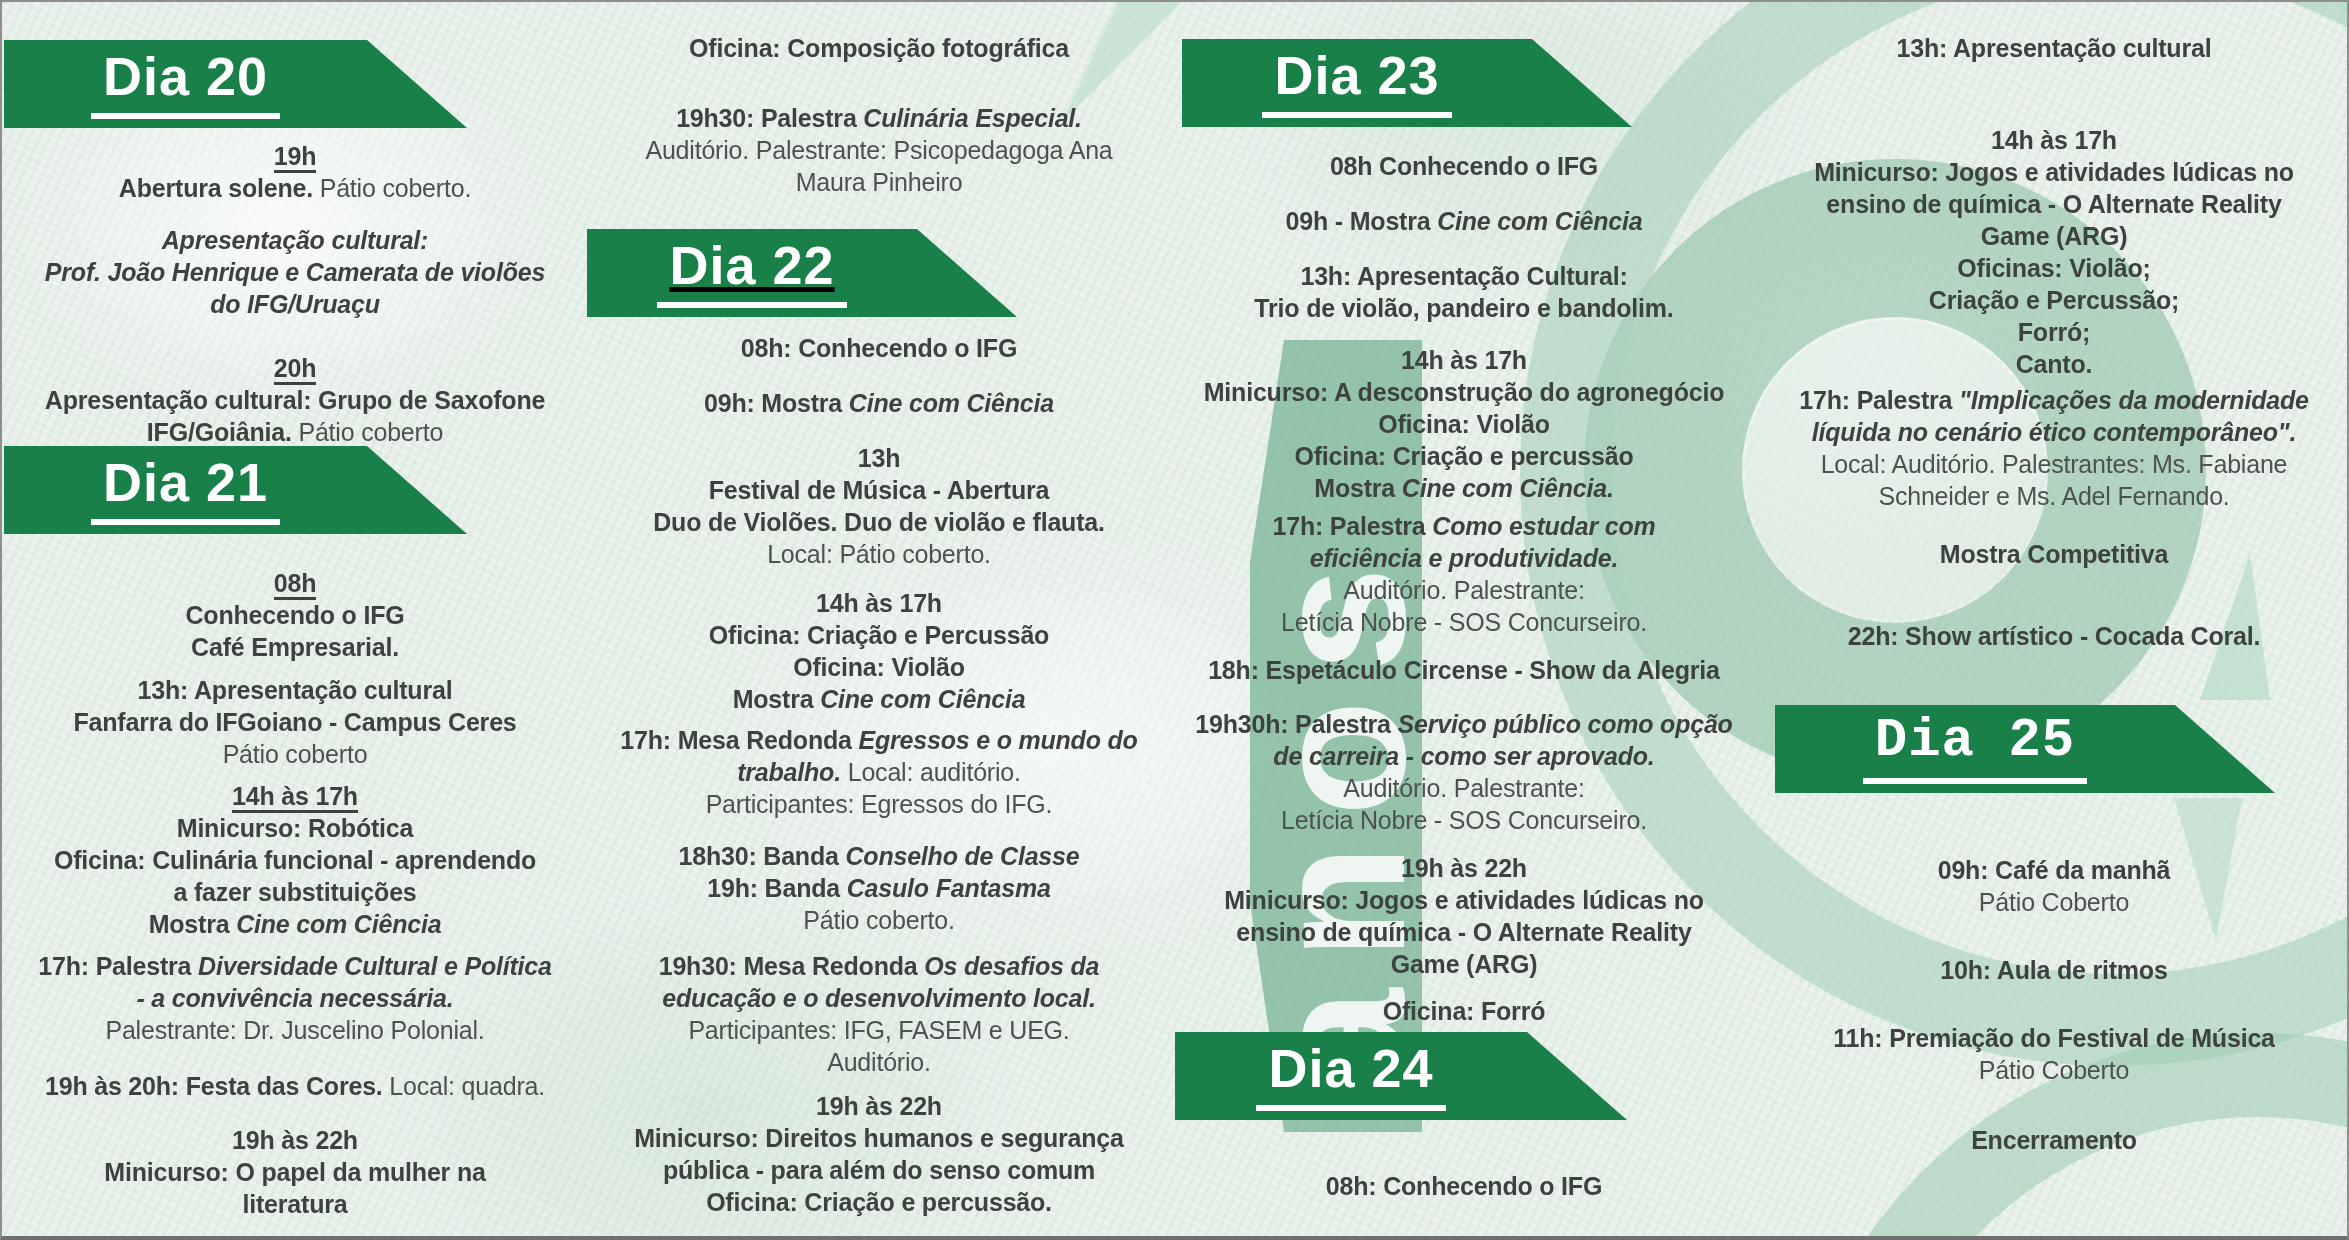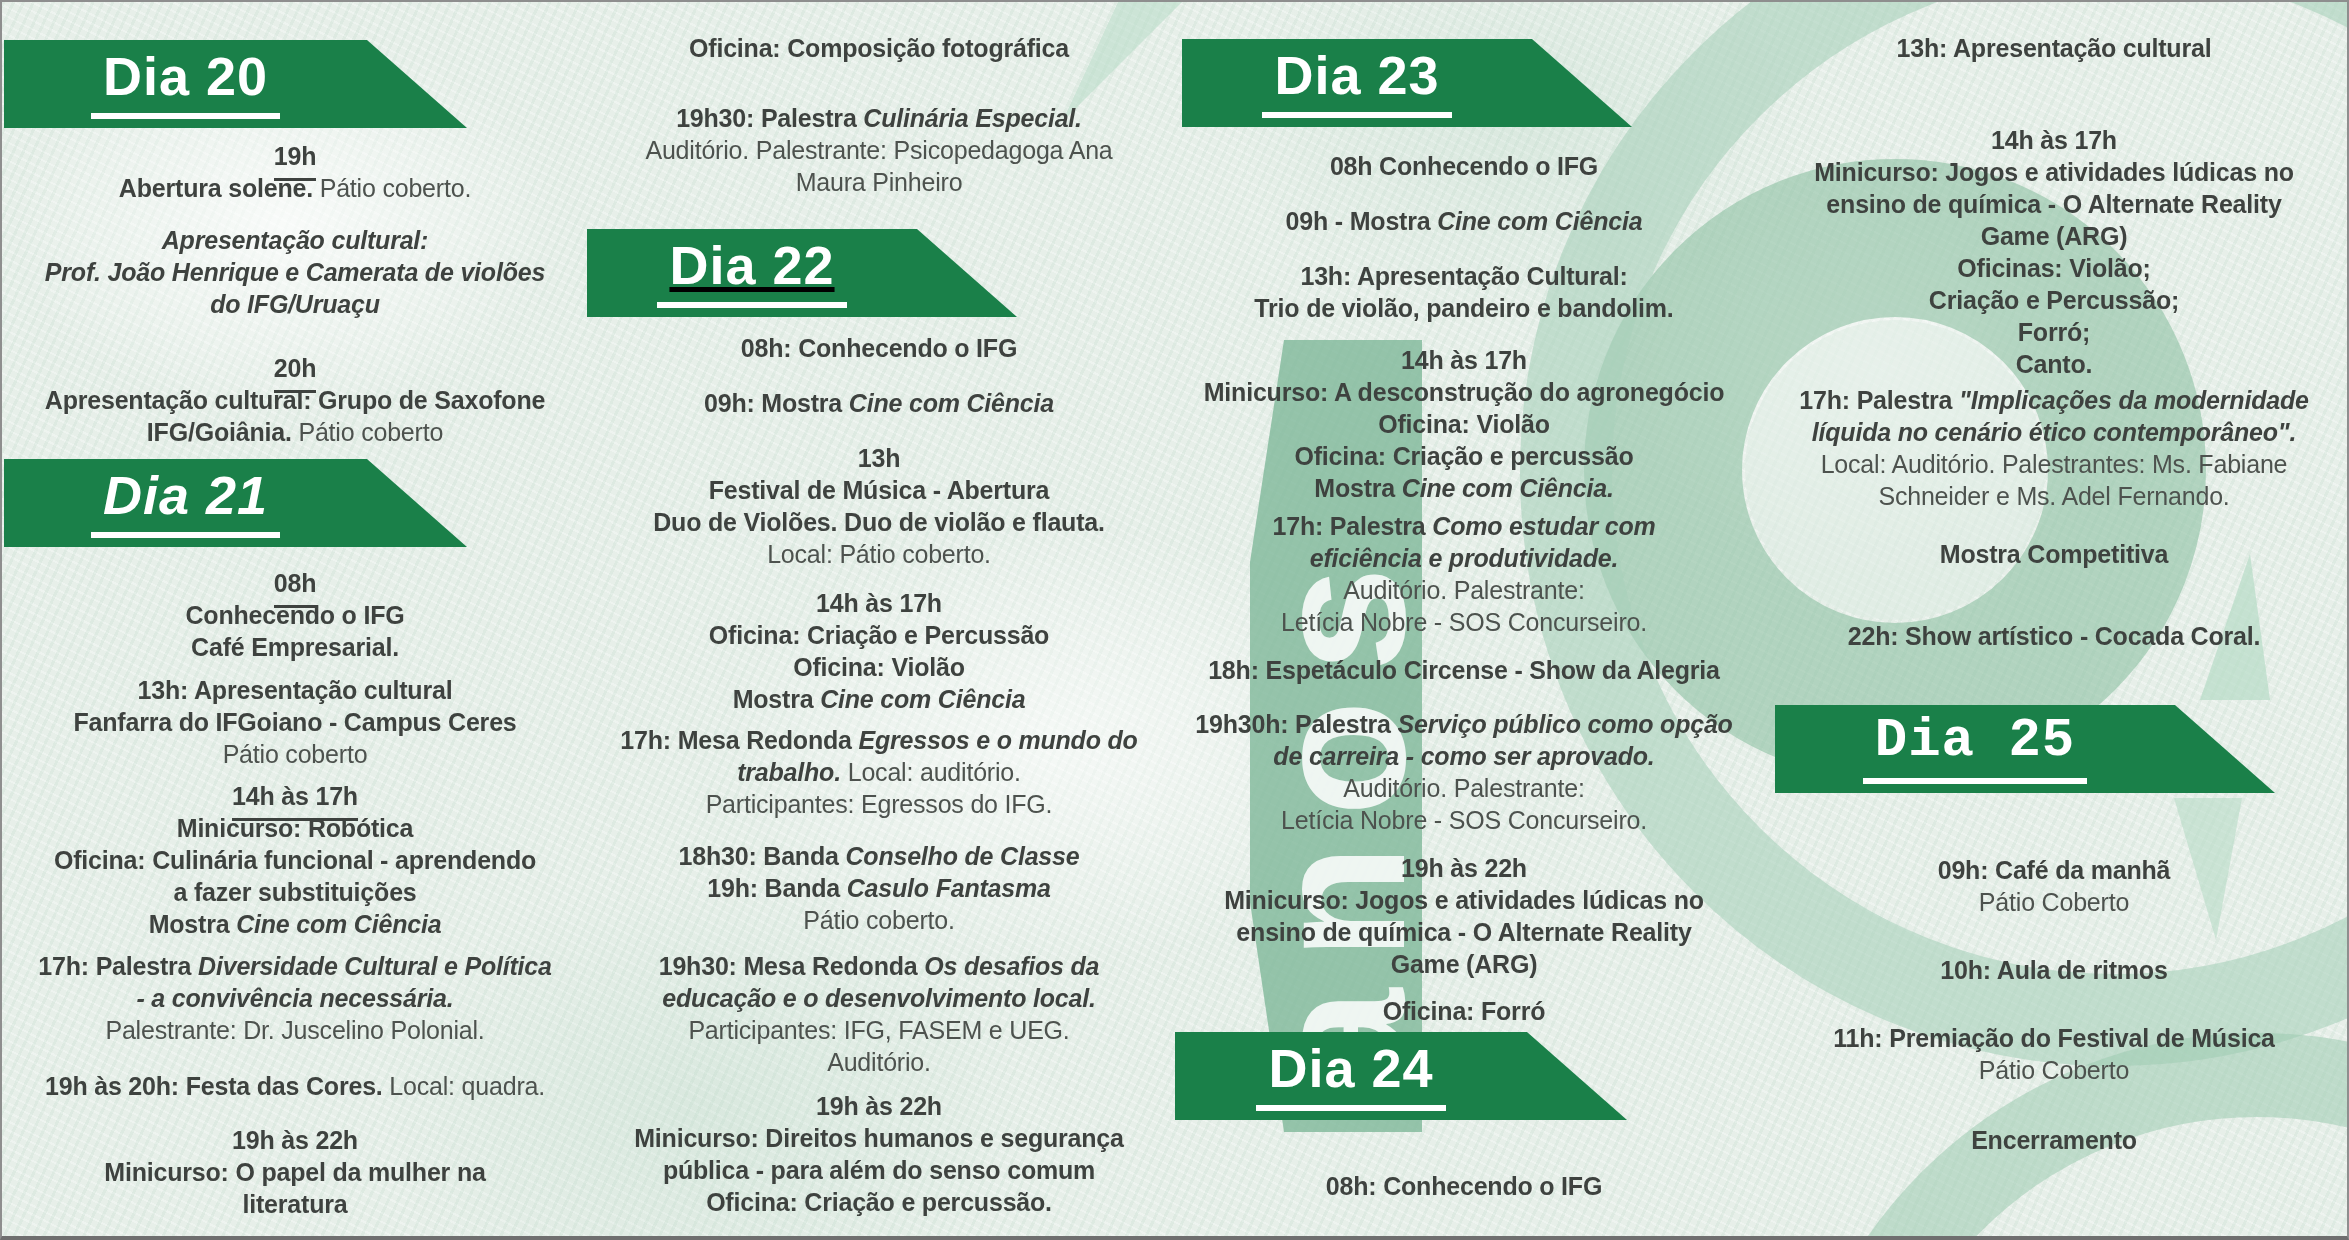--- a/index.html
+++ b/index.html
@@ -40,21 +40,21 @@
     border-bottom:6px solid #ffffff;
     padding:0 12px 10px 12px;
     letter-spacing:1px;
   }
   .block{position:absolute;left:0;width:100%;}
   .line{
     margin:0;text-align:center;white-space:nowrap;
     font-size:25px;line-height:32px;letter-spacing:-0.2px;
   }
   .seg-b {font-weight:700;color:#3e423f;}
-  .seg-bu{font-weight:700;color:#3e423f;border-bottom:3px solid #3e423f;padding-bottom:8px;}
+  .seg-bu{font-weight:700;color:#3e423f;border-bottom:3px solid #3e423f;padding-bottom:0px;}
   .seg-bi{font-weight:700;font-style:italic;color:#3e423f;}
   .seg-r {font-weight:400;color:#4d524e;}
 </style>
 </head>
 <body>
 
 <div class="page">
 
   <svg class="watermark" width="2345" height="1234" viewBox="0 0 2345 1234" aria-hidden="true">
 
@@ -84,21 +84,21 @@
       <div class="block" style="top: 222px; font-style: italic;">
         <p class="line"><span class="seg-b">Apresentação cultural:</span></p>
         <p class="line"><span class="seg-b">Prof. João Henrique e Camerata de violões</span></p>
         <p class="line"><span class="seg-b">do IFG/Uruaçu</span></p>
       </div>
       <div class="block" style="top: 332px; margin-top: 18px;">
         <p class="line"><span class="seg-bu">20h</span></p>
         <p class="line"><span class="seg-b">Apresentação cultural: Grupo de Saxofone</span></p>
         <p class="line"><span class="seg-b">IFG/Goiânia.</span><span class="seg-r"> Pátio coberto</span></p>
       </div>
-      <div class="banner" style="top: 457px; left: -8px; width: 463px; font-style: italic;">
+      <div class="banner" style="top: 444px; left: -8px; width: 463px;">
         <span class="banner-label">Dia 21</span>
       </div>
       <div class="block" style="top: 565px;">
         <p class="line"><span class="seg-bu">08h</span></p>
         <p class="line"><span class="seg-b">Conhecendo o IFG</span></p>
         <p class="line"><span class="seg-b">Café Empresarial.</span></p>
       </div>
       <div class="block" style="top: 672px;">
         <p class="line"><span class="seg-b">13h: Apresentação cultural</span></p>
         <p class="line"><span class="seg-b">Fanfarra do IFGoiano - Campus Ceres</span></p>

